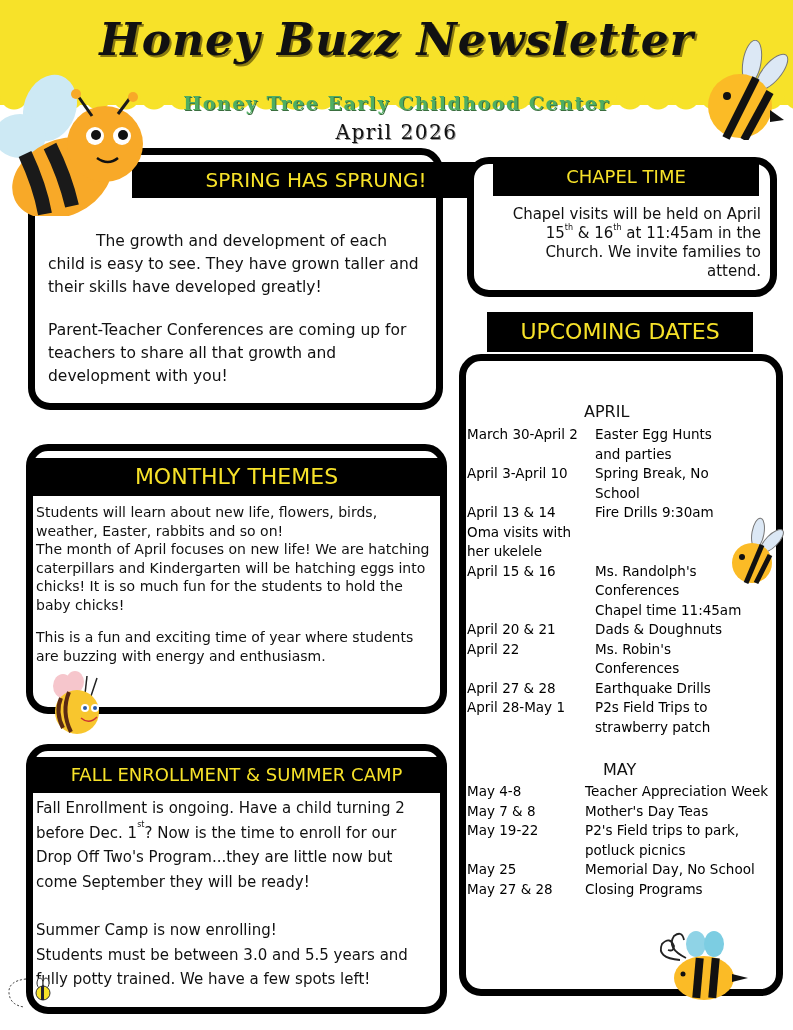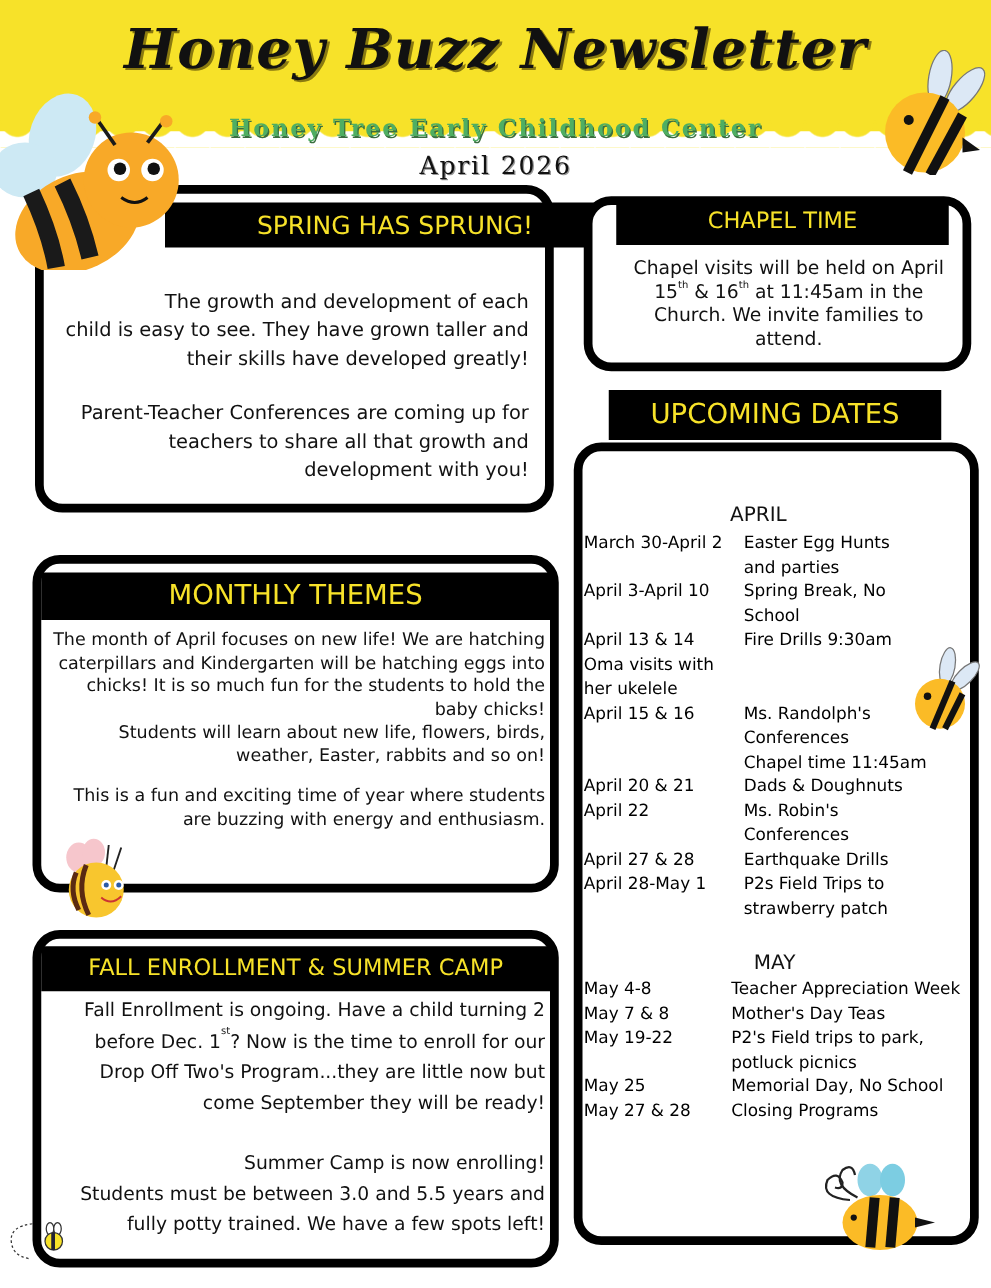--- a/index.html
+++ b/index.html
@@ -44,36 +44,36 @@
     border: 7px solid #000; border-radius: 22px;
     box-sizing: border-box;
   }
   .box-header {
     position: absolute; background: #000; color: #f7e229;
     font-family: "DejaVu Sans", sans-serif; text-align: center;
     box-sizing: border-box;
   }
   .body-text {
     position: absolute; font-family: "DejaVu Sans", sans-serif;
-    font-size: 15px; line-height: 21px; color: #111; text-align: right;
+    font-size: 15px; line-height: 21px; color: #111; text-align: left;
   }
   .body-text p { margin: 0; }
   .spacer { height: 20px; }
   sup { font-size: 8px; vertical-align: top; line-height: 8px; }
 
   
   #spring { left: 28px; top: 148px; width: 415px; height: 262px; }
   #spring-header { left: 132px; top: 162px; width: 368px; height: 36px;
     font-size: 20px; line-height: 36px; }
 
   
   #chapel { left: 467px; top: 157px; width: 310px; height: 140px; }
   #chapel-header { left: 493px; top: 158px; width: 266px; height: 38px;
     font-size: 18px; line-height: 38px; }
-  #chapel-text { left: 501px; top: 205px; width: 260px; text-align: center;
+  #chapel-text { left: 501px; top: 205px; width: 260px; text-align: right;
     font-size: 15px; line-height: 19px; }
 
   
   #upcoming-header { left: 487px; top: 312px; width: 266px; height: 40px;
     font-size: 22px; line-height: 40px; }
   #upcoming { left: 459px; top: 354px; width: 324px; height: 642px; }
 
   .month-label { position: absolute; font-size: 16px; color: #111; }
   .events { position: absolute; font-size: 13.5px; line-height: 19.5px; color: #000000; }
   .ev-row { display: flex; }
@@ -217,22 +217,22 @@
       <div class="ev-date">May 27 &amp; 28</div>
       <div class="ev-desc">
         <div>Closing Programs</div>
       </div>
     </div>
   </div>
 
 <div class="box" id="themes"></div>
 <div class="box-header" id="themes-header">MONTHLY THEMES</div>
 <div class="body-text" id="themes-text">
+  <p>Students will learn about new life, flowers, birds, weather, Easter, rabbits and so on!</p>
   <p>The month of April focuses on new life!  We are hatching caterpillars and Kindergarten will be hatching eggs into chicks!  It is so much fun for the students to hold the baby chicks!</p>
-  <p>Students will learn about new life, flowers, birds, weather, Easter, rabbits and so on!</p>
   <div style="height:14px;"></div>
   <p>This is a fun and exciting time of year where students are buzzing with energy and enthusiasm.</p>
 </div>
 
 <div class="box" id="enroll"></div>
 <div class="box-header" id="enroll-header">FALL ENROLLMENT &amp; SUMMER CAMP</div>
 <div class="body-text" id="enroll-text">
   <p><span>Fall Enrollment is ongoing.  Have a child turning 2 before Dec. 1</span><sup>st</sup><span>?  Now is the time to enroll for our Drop Off Two's Program...they are little now but come September they will be ready!</span></p>
   <div style="height:24px;"></div>
   <p>Summer Camp is now enrolling!</p>

